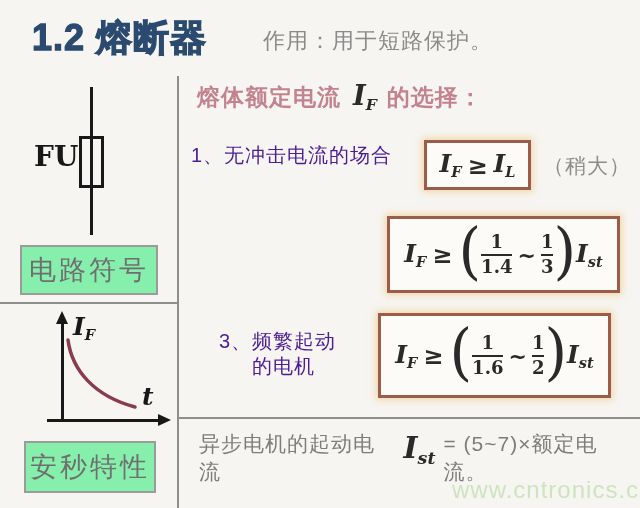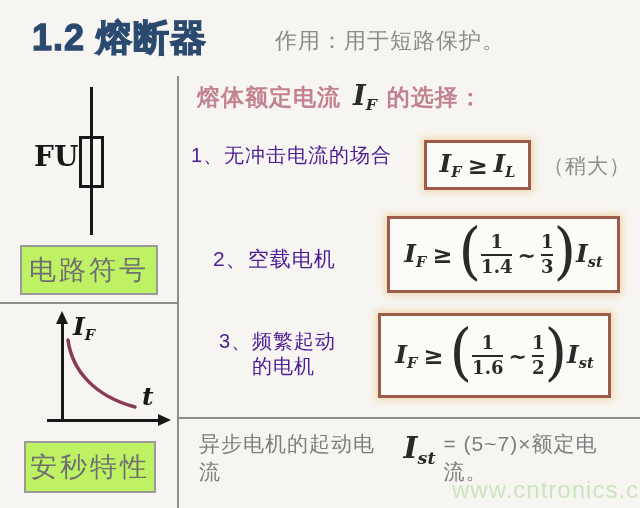--- a/index.html
+++ b/index.html
@@ -10,33 +10,33 @@
     background:#f7f5f1;
   }
   
   .title {
     position:absolute; left:32px; top:14px;
     font-size:36px; font-weight:900; color:#2b4a6f;
     letter-spacing:1px; -webkit-text-stroke:1.3px #2b4a6f;
   }
   .subtitle {
     position:absolute; left:263px; top:26px;
-    font-size:22px; color:#8a8a8a; letter-spacing:1px;margin-left:12px;
+    font-size:22px; color:#8a8a8a; letter-spacing:1px;
   }
   
   .vdiv { position:absolute; left:177px; top:76px; width:2px; height:432px; background:#8e8e8e; }
   .hdiv-left { position:absolute; left:0; top:302px; width:178px; height:2px; background:#8e8e8e; }
   .hdiv-right { position:absolute; left:178px; top:417px; width:462px; height:2px; background:#8e8e8e; }
   
   .fu-label { position:absolute; left:34px; top:140px; font-family:"DejaVu Serif", serif;
     font-weight:bold; font-size:28px; color:#181818; }
   .fuse-line { position:absolute; left:90px; top:87px; width:3px; height:148px; background:#181818; }
   .fuse-rect { position:absolute; left:79px; top:136px; width:25px; height:52px; border:3px solid #181818; }
   .caption-box {
-    position:absolute; border:2px solid #9b9b9b; background:#bef264;
+    position:absolute; border:2px solid #9b9b9b; background:#86efac;
     display:flex; align-items:center; justify-content:center;
     font-size:27px; color:#6f6f6f; letter-spacing:3px;
   }
   .caption-circuit { left:20px; top:245px; width:138px; height:50px; }
   .caption-ampsec { left:24px; top:441px; width:132px; height:52px; }
   
   .yaxis { position:absolute; left:61px; top:322px; width:3px; height:100px; background:#181818; }
   .yarrow { position:absolute; left:56px; top:311px; width:0; height:0;
     border-left:6px solid transparent; border-right:6px solid transparent; border-bottom:13px solid #181818; }
   .xaxis { position:absolute; left:47px; top:419px; width:112px; height:3px; background:#181818; }
@@ -122,21 +122,20 @@
   <div class="item-text item1-text">
     <div class="ln1">1、无冲击电流的场合</div>
   </div>
   <div class="fbox fbox1">
     <span class="math"><span>I</span><span class="msub">F</span></span>
     <span class="geq">≥</span>
     <span class="math"><span>I</span><span class="msub">L</span></span>
   </div>
   <div class="note-slight">（稍大）</div>
 
-  <div class="item-text item2-text">2、空载电机</div>
   <div class="fbox fbox2">
     <div class="fxrow">
       <span class="math"><span>I</span><span class="msub">F</span></span>
       <span class="geq">≥</span>
       <span class="paren">(</span>
       <span class="frac">
         <span>1</span>
           <span class="bar"></span>
           <span>1.4</span>
       </span>

